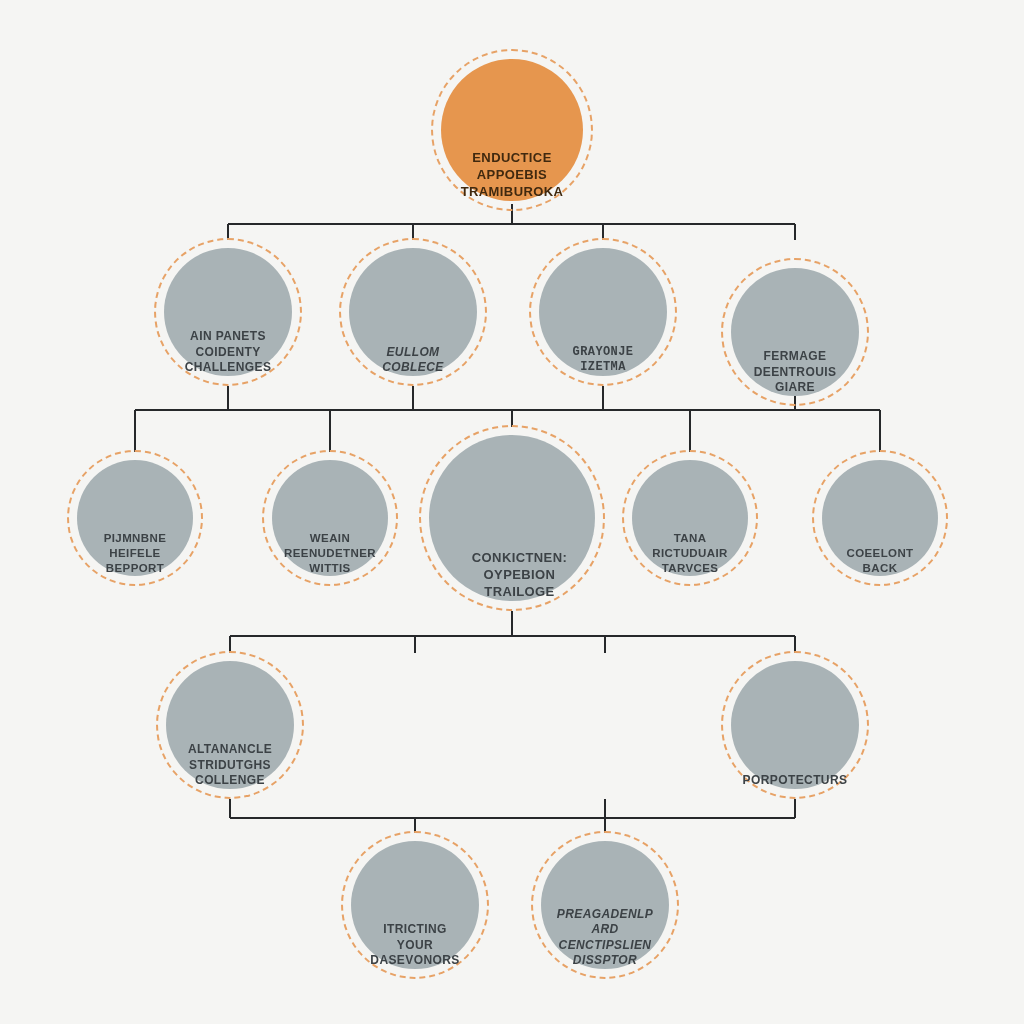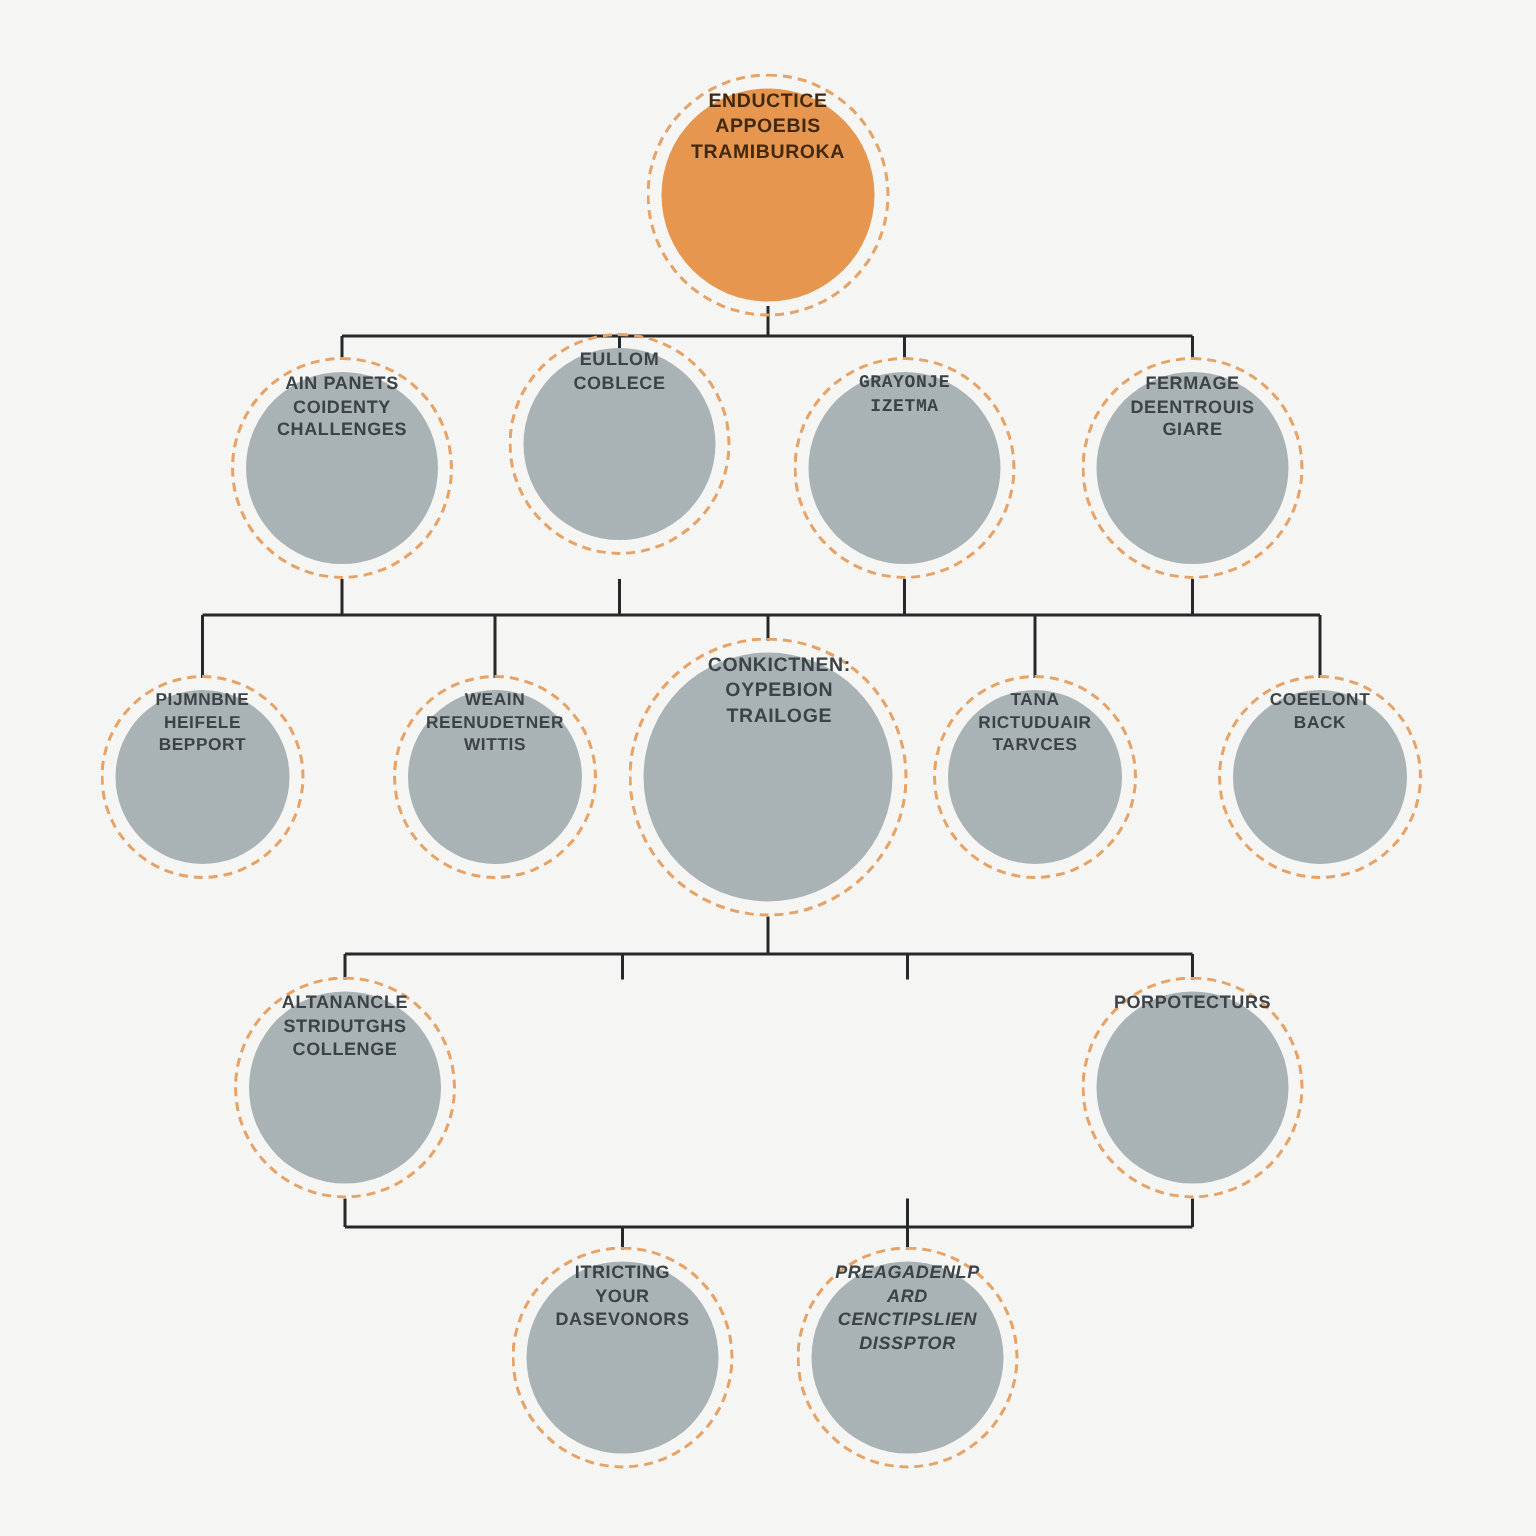--- a/index.html
+++ b/index.html
@@ -37,21 +37,21 @@
     border:2px dashed var(--dash);
     border-radius:50%;
     display:flex;align-items:center;justify-content:center;
     box-sizing:border-box;
   }
   .node .fill{
     width:calc(100% - 16px);
     height:calc(100% - 16px);
     border-radius:50%;
     background:var(--node-fill);
-    display:flex;align-items:flex-start;justify-content:center;
+    display:flex;align-items:flex-end;justify-content:center;
   }
   .node.clr-orange .fill{ background:var(--root-fill); }
   .label{
     display:block;
     white-space:pre-line;
     text-align:center;
     text-transform:uppercase;
     font-weight:700;
     color:var(--label);
     letter-spacing:0.4px;
@@ -95,33 +95,33 @@
     </div>
   </div>
 
   <div class="node sz-med" style="left:228px;top:312px;">
     <div class="fill">
       <span class="label">AIN PANETS
 COIDENTY
 CHALLENGES</span>
     </div>
   </div>
-  <div class="node sz-med" style="left:413px;top:296px;">
+  <div class="node sz-med" style="left:413px;top:312px;font-style:italic;">
     <div class="fill">
       <span class="label">EULLOM
 COBLECE</span>
     </div>
   </div>
   <div class="node sz-med" style="left:603px;top:312px;font-family:Liberation Mono, monospace;">
     <div class="fill">
       <span class="label">GRAYONJE
 IZETMA</span>
     </div>
   </div>
-  <div class="node sz-med" style="left:795px;top:312px;">
+  <div class="node sz-med" style="left:795px;top:332px;">
     <div class="fill">
       <span class="label">FERMAGE
 DEENTROUIS
 GIARE</span>
     </div>
   </div>
 
   <div class="node sz-small" style="left:135px;top:518px;">
     <div class="fill">
       <span class="label">PIJMNBNE

